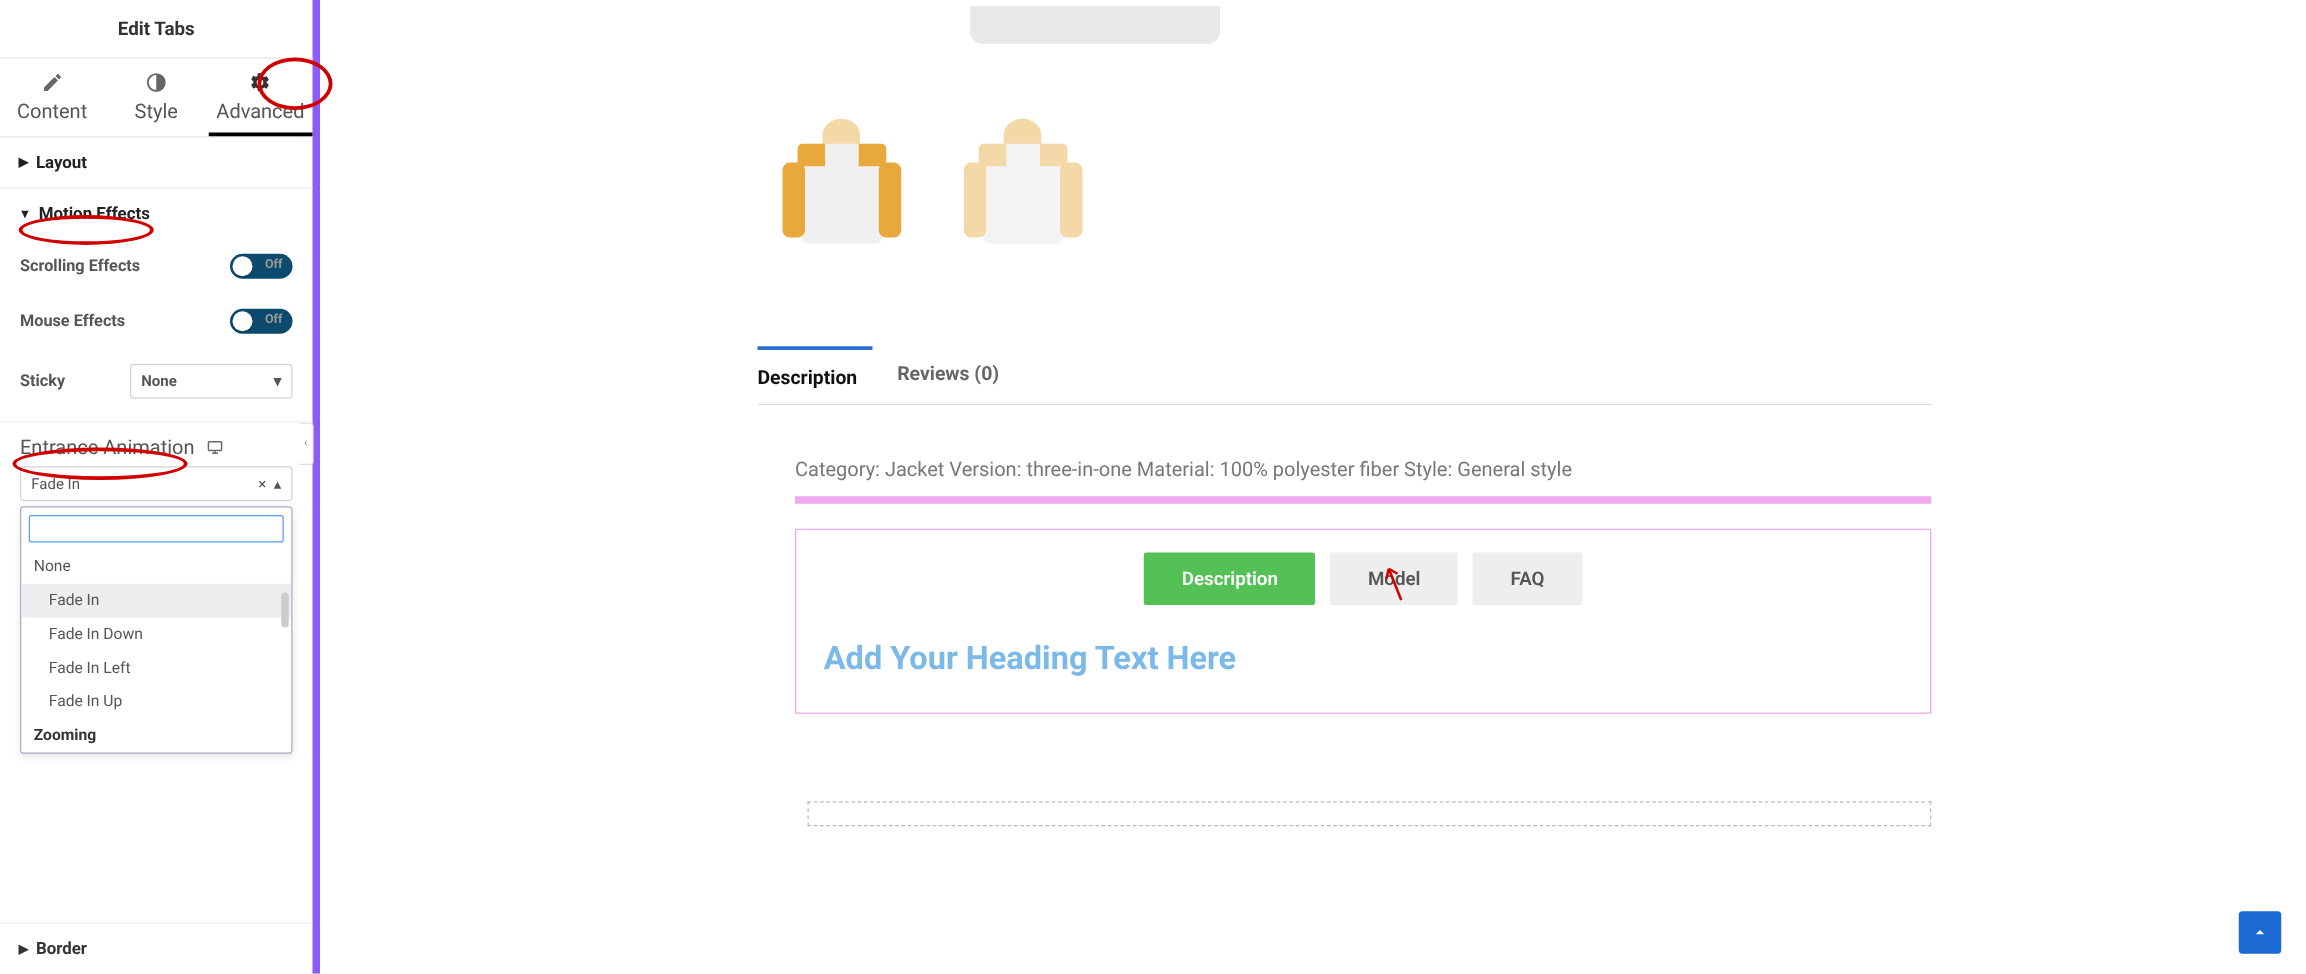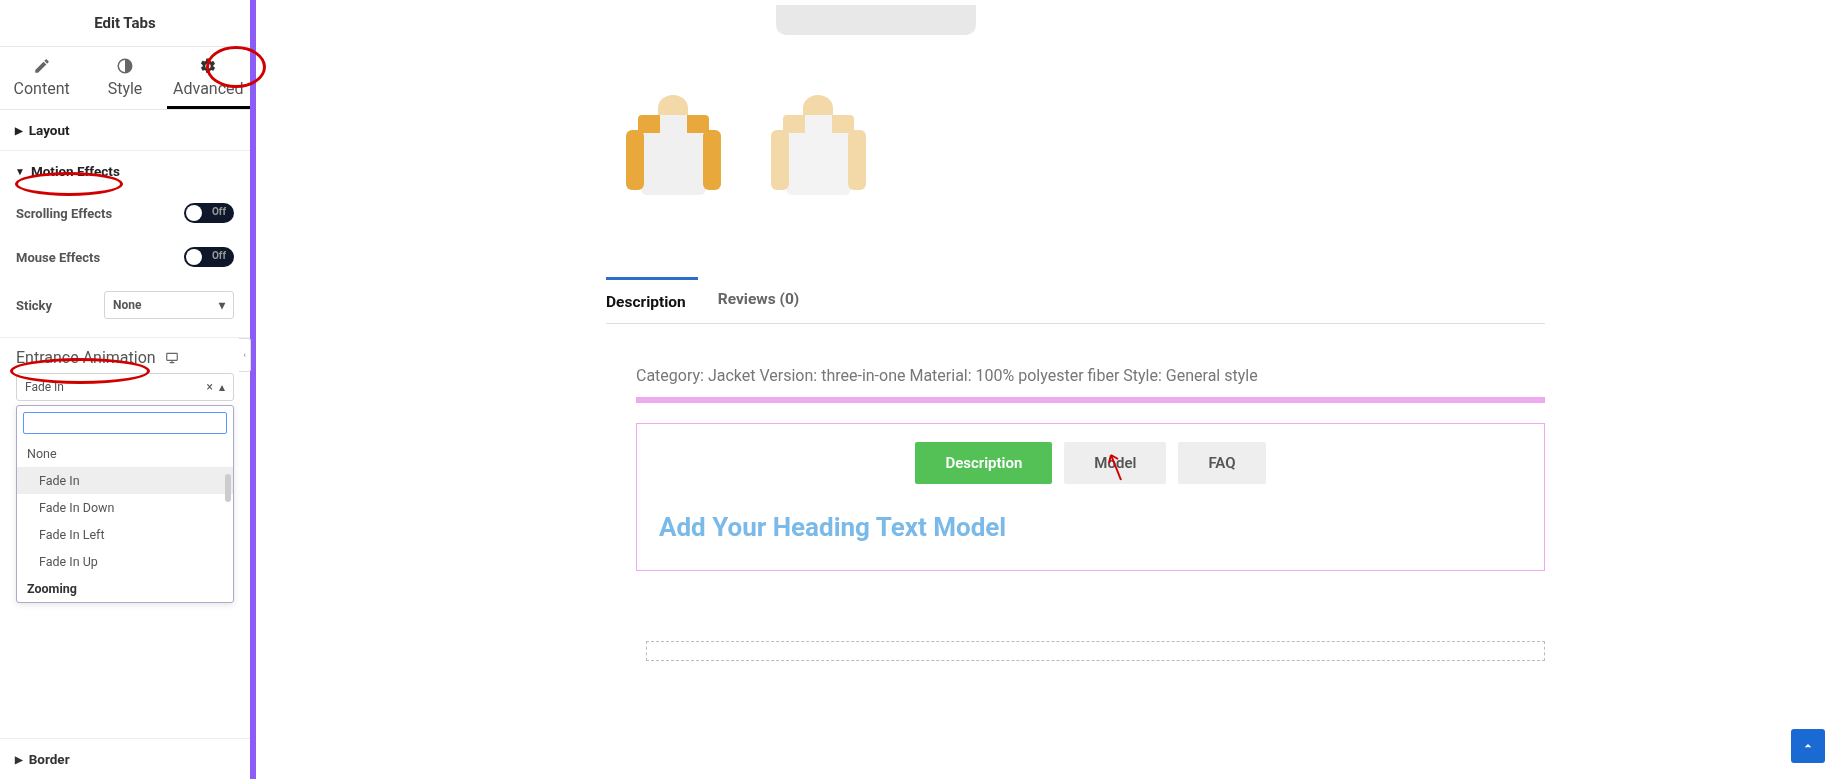--- a/index.html
+++ b/index.html
@@ -12,21 +12,21 @@
   .tab .tab-icon { display: block; margin: 0 auto 4px; width: 18px; height: 18px; }
   .tab.active { border-bottom: 3px solid #000; }
   .ring { position: absolute; width: 60px; height: 42px; border: 3px solid #d00000; border-radius: 50%; top: 46px; left: 206px; pointer-events: none; }
   .accordion-item { border-bottom: 1px solid #eee; }
   .accordion-hdr { display: flex; align-items: center; padding: 12px 15px; font-size: 13.5px; font-weight: 700; color: #222; cursor: pointer; }
   .accordion-hdr .caret { margin-right: 6px; font-size: 10px; }
   .ring2 { position: absolute; width: 108px; height: 24px; border: 3px solid #d00000; border-radius: 50%; top: 172px; left: 15px; pointer-events: none; }
   .ring3 { position: absolute; width: 140px; height: 26px; border: 3px solid #d00000; border-radius: 50%; top: 358px; left: 10px; pointer-events: none; }
   .controls { padding: 0 16px 6px; }
   .ctrl-row { display: flex; align-items: center; justify-content: space-between; padding: 12px 0; font-size: 13px; color: #555; font-weight: bold; }
-  .toggle { width: 50px; height: 20px; background: #0f172a; border-radius: 20px; position: relative; }
+  .toggle { width: 50px; height: 20px; background: #0c4a6e; border-radius: 20px; position: relative; }
   .toggle .knob { position: absolute; width: 16px; height: 16px; background: #fff; border-radius: 50%; top: 2px; left: 2px; box-shadow: 0 1px 2px rgba(0,0,0,.2); }
   .toggle .txt { position: absolute; right: 8px; top: 3px; font-size: 10px; color: #999; }
   .select-ctrl { width: 130px; height: 28px; border: 1px solid #d4d4d4; border-radius: 3px; background: #fff; padding: 0 8px; font-size: 12px; display: flex; align-items: center; justify-content: space-between; cursor: pointer; }
   .collapser { position: absolute; right: -1px; top: 338px; width: 12px; height: 34px; border: 1px solid #ddd; border-left: none; background: #fff; border-radius: 0 3px 3px 0; display: flex; align-items: center; justify-content: center; font-size: 9px; color: #888; cursor: pointer; }
   .entrance-label { display: flex; align-items: center; gap: 8px; padding: 10px 16px 6px; font-size: 16px; color: #555; }
   .entrance-label .monitor { width: 16px; height: 14px; }
   .entrance-select { margin: 0 16px; border: 1px solid #d4d4d4; border-radius: 3px; height: 28px; display: flex; align-items: center; justify-content: space-between; padding: 0 8px; font-size: 12px; color: #555; }
   .entrance-select .end { display: flex; gap: 6px; }
   .dropdown { margin: 4px 16px 0; border: 1px solid #aac; border-radius: 3px; background: #fff; font-size: 13px; color: #555; box-shadow: 0 2px 6px rgba(0,0,0,.1); position: relative; }
   .dropdown-search { padding: 6px; }
@@ -210,21 +210,21 @@
 
     <div class="cat-text">Category: Jacket Version: three-in-one Material: 100% polyester fiber Style: General style</div>
     <div class="pink-bar"></div>
 
     <div class="tab-widget">
       <div class="tab-widget-tabs">
         <div class="wt active">Description</div>
         <div class="wt">Model</div>
         <div class="wt">FAQ</div>
       </div>
-      <div class="heading-placeholder">Add Your Heading Text Model</div>
+      <div class="heading-placeholder">Add Your Heading Text Here</div>
     </div>
 
     <svg class="arrow" width="30" height="40" viewBox="0 0 30 40">
       <path d="M5 5 L15 30" stroke="#d00000" stroke-width="2" fill="none"></path>
       <path d="M5 5 L3 13 M5 5 L12 9" stroke="#d00000" stroke-width="2" fill="none"></path>
     </svg>
 
     <div class="dashed-box"></div>
 
     <div class="scroll-top">

